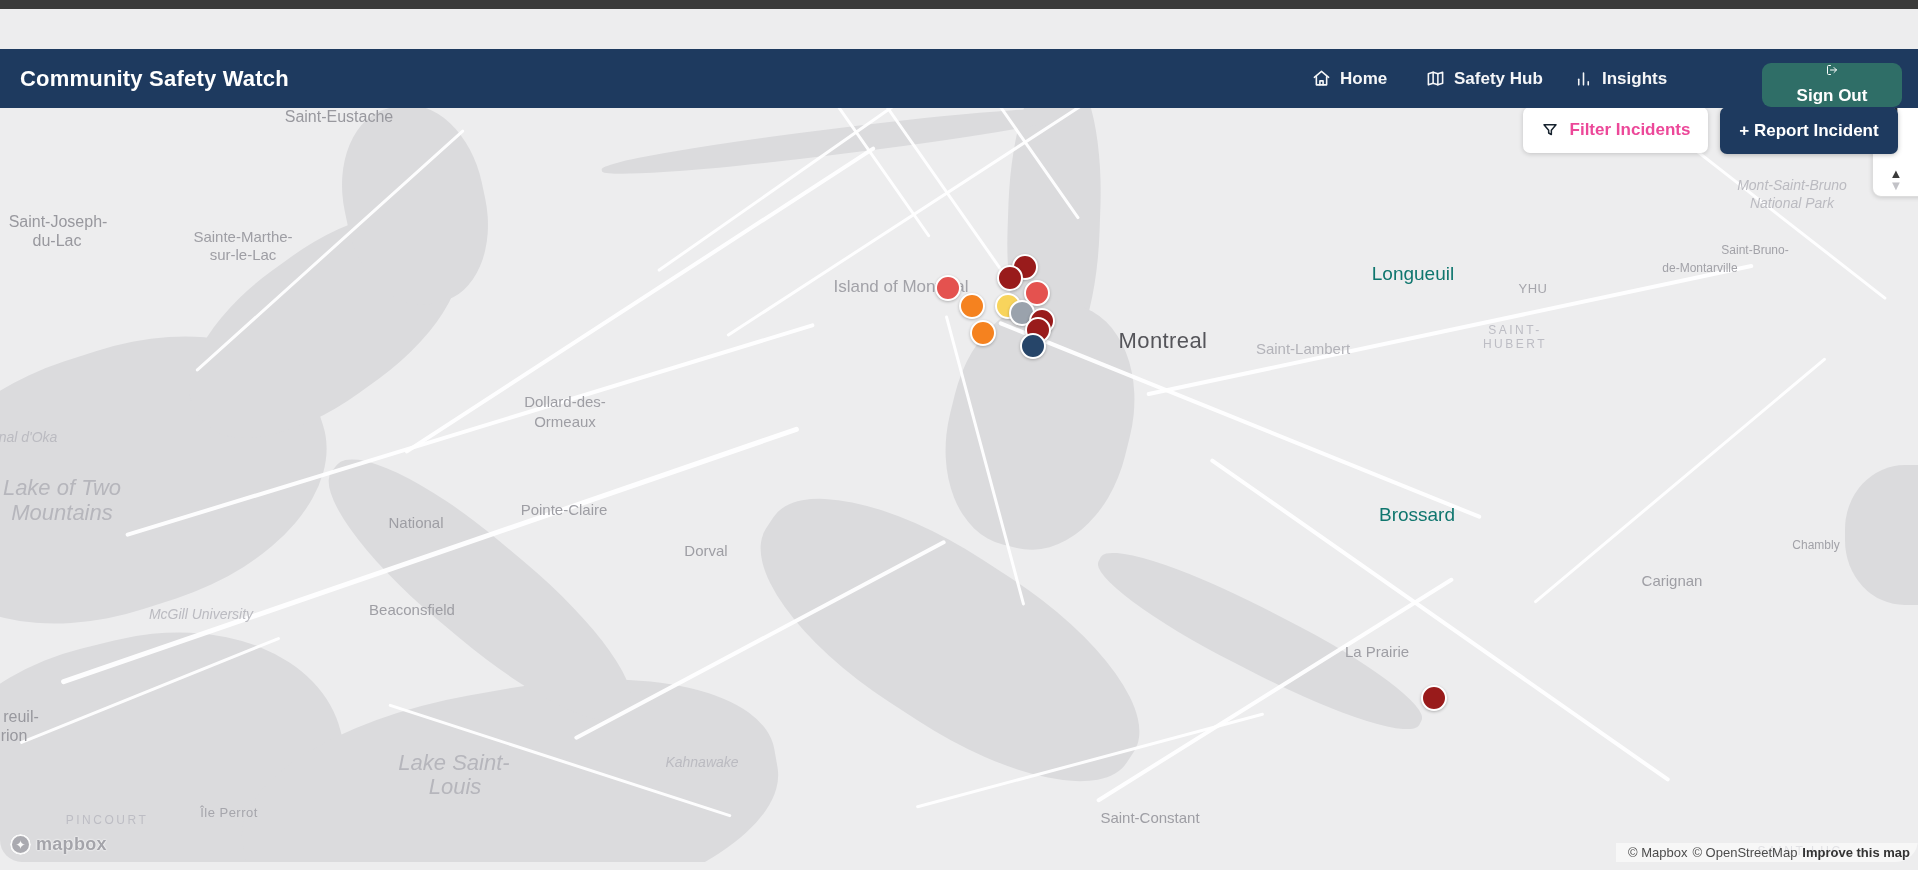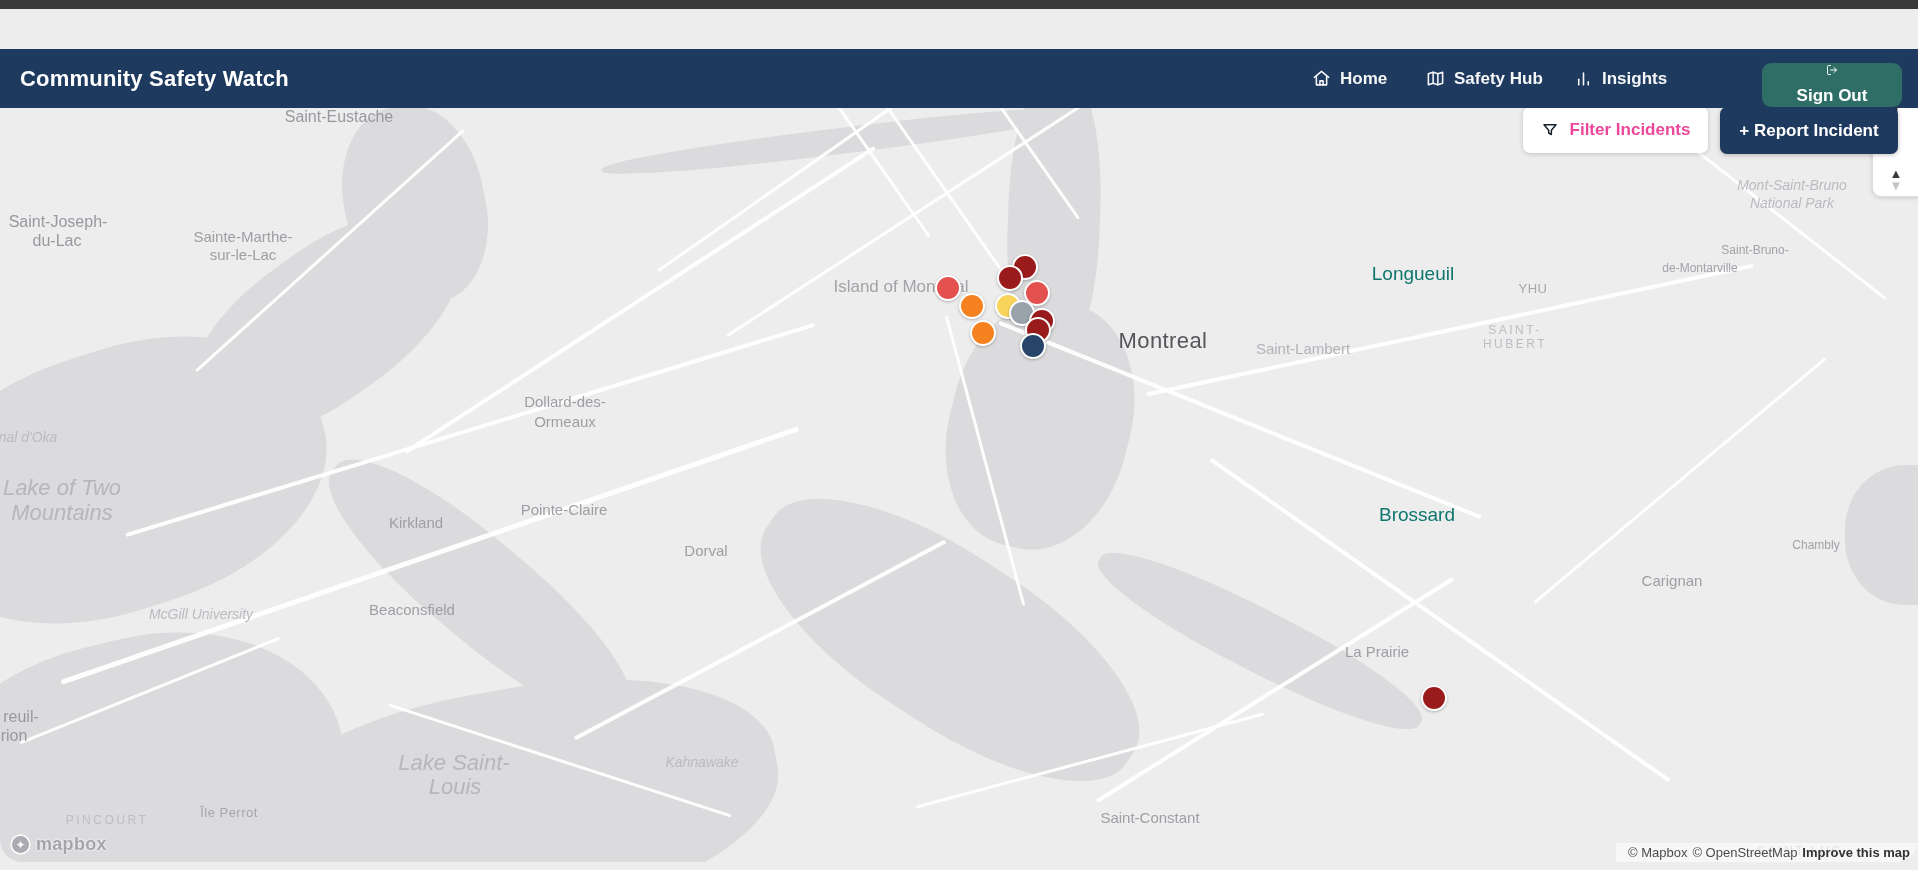--- a/index.html
+++ b/index.html
@@ -161,21 +161,21 @@
         <span class="mlabel t-lg" style="left: 58px; top: 154px;">Saint-Joseph-</span>
         <span class="mlabel t-lg" style="left: 57px; top: 173px;">du-Lac</span>
         <span class="mlabel t-md" style="left: 243px; top: 168px;">Sainte-Marthe-</span>
         <span class="mlabel t-md" style="left: 243px; top: 186px;">sur-le-Lac</span>
         <span class="mlabel t-water-sm" style="left: 28px; top: 369px;">nal d'Oka</span>
         <span class="mlabel t-water" style="left: 62px; top: 420px;">Lake of Two</span>
         <span class="mlabel t-water" style="left: 62px; top: 445px;">Mountains</span>
         <span class="mlabel t-md" style="left: 565px; top: 333px;">Dollard-des-</span>
         <span class="mlabel t-md" style="left: 565px; top: 353px;">Ormeaux</span>
         <span class="mlabel t-md" style="left: 564px; top: 441px;">Pointe-Claire</span>
-        <span class="mlabel t-md" style="left: 416px; top: 454px;">Kirkland</span>
+        <span class="mlabel t-md" style="left: 416px; top: 454px;">National</span>
         <span class="mlabel t-md" style="left: 706px; top: 482px;">Dorval</span>
         <span class="mlabel t-md" style="left: 412px; top: 541px;">Beaconsfield</span>
         <span class="mlabel t-water-sm" style="left: 201px; top: 546px;">McGill University</span>
         <span class="mlabel t-water" style="left: 454px; top: 695px;">Lake Saint-</span>
         <span class="mlabel t-water" style="left: 455px; top: 719px;">Louis</span>
         <span class="mlabel t-sm" style="left: 229px; top: 744px;">Île Perrot</span>
         <span class="mlabel t-caps" style="left: 107px; top: 752px;">PINCOURT</span>
         <span class="mlabel t-lg" style="left: 21px; top: 649px;">reuil-</span>
         <span class="mlabel t-lg" style="left: 14px; top: 668px;">rion</span>
         <span class="mlabel t-area" style="left: 901px; top: 219px;">Island of Montreal</span>

